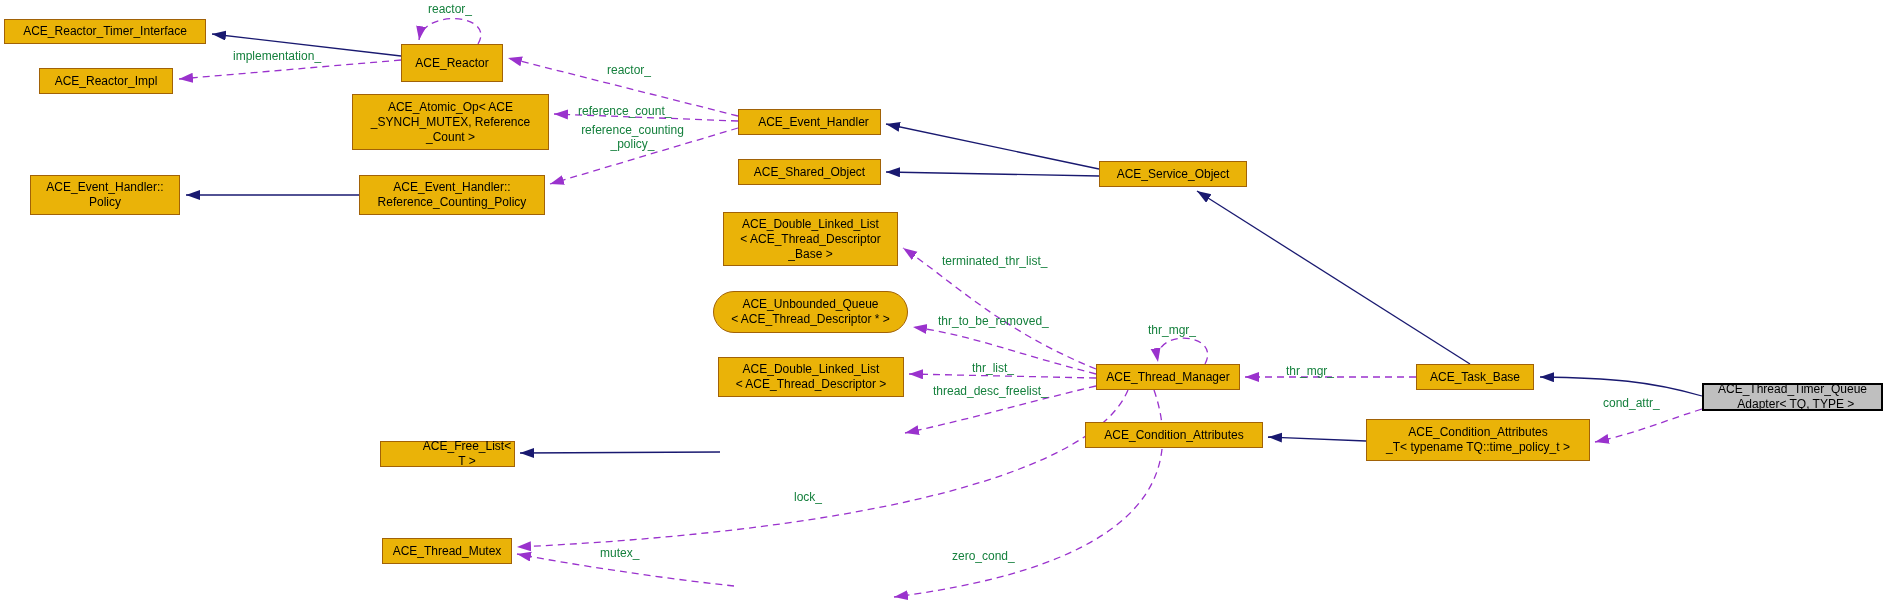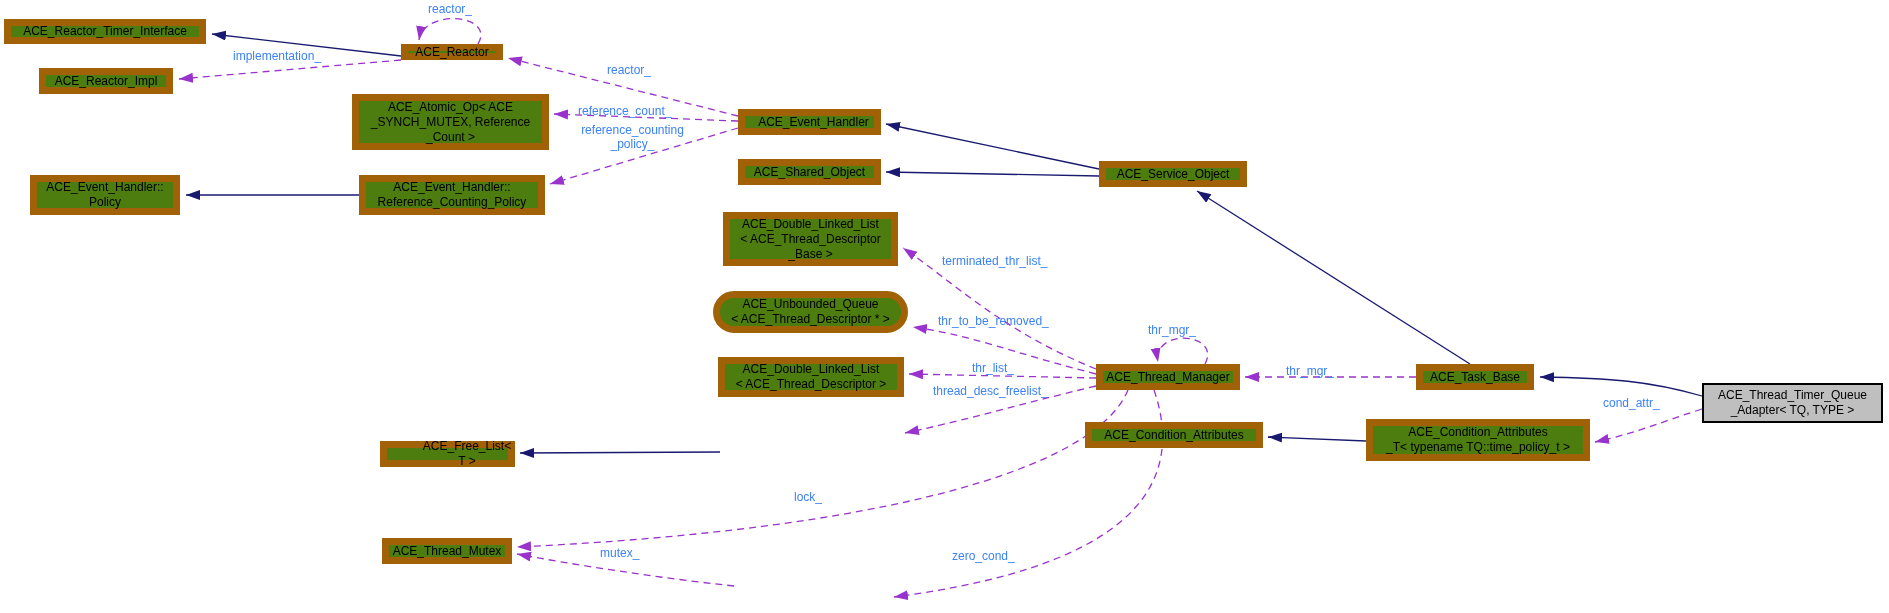--- a/index.html
+++ b/index.html
@@ -7,40 +7,40 @@
     position:relative;
     width:1889px;height:613px;
     background:#ffffff;
     font-family:"Liberation Sans", sans-serif;
     overflow:hidden;
   }
   #edges{position:absolute;left:0;top:0;width:1889px;height:613px;}
   .node{
     position:absolute;
     box-sizing:border-box;
-    background:#4d7c0f;
-    border:7px solid #a16207;
+    background:#eab308;
+    border:1px solid #a16207;
     color:#000000;
     font-size:12px;
     line-height:15px;
     display:flex;
     align-items:center;
     justify-content:center;
     text-align:center;
     white-space:pre-line;
     z-index:2;
     padding:1px 4px;
   }
   .node.hl{
     background:#bfbfbf;
     border:2px solid #000000;
   }
   .elabel{
     position:absolute;
-    color:#3b82f6;
+    color:#15803d;
     font-size:12px;
     line-height:14px;
     white-space:pre-line;
     text-align:center;
     z-index:3;
   }
   .solid-edge{stroke:#191970;stroke-width:1.3;fill:none;}
   .dashed-edge{stroke:#9a32cd;stroke-width:1.3;fill:none;stroke-dasharray:7,5;}
 </style>
 </head>
@@ -79,21 +79,21 @@
     <path class="dashed-edge" d="M 1205 364 C 1222 332 1152 328 1158 362" marker-end="url(#arr-dash)"></path>
     <path class="dashed-edge" d="M 1416 377 L 1245 377" marker-end="url(#arr-dash)"></path>
     <path class="dashed-edge" d="M 1128 390 C 1095 470 880 530 517 547" marker-end="url(#arr-dash)"></path>
     <path class="dashed-edge" d="M 734 586 C 660 578 575 565 517 554" marker-end="url(#arr-dash)"></path>
     <path class="dashed-edge" d="M 1154 390 C 1185 480 1140 565 894 597" marker-end="url(#arr-dash)"></path>
     <path class="dashed-edge" d="M 1702 409 C 1655 424 1640 432 1595 442" marker-end="url(#arr-dash)"></path>
   </svg>
 
   <div class="node" style="left:4px;top:19px;width:202px;height:25px;">ACE_Reactor_Timer_Interface</div>
   <div class="node" style="left:39px;top:68px;width:134px;height:26px;">ACE_Reactor_Impl</div>
-  <div class="node" style="left:401px;top:44px;width:102px;height:14px;">ACE_Reactor</div>
+  <div class="node" style="left:401px;top:44px;width:102px;height:38px;">ACE_Reactor</div>
   <div class="node" style="left:352px;top:94px;width:197px;height:56px;">ACE_Atomic_Op&lt; ACE
 _SYNCH_MUTEX, Reference
 _Count &gt;</div>
   <div class="node" style="left:30px;top:175px;width:150px;height:40px;">ACE_Event_Handler::
 Policy</div>
   <div class="node" style="left:359px;top:175px;width:186px;height:40px;">ACE_Event_Handler::
 Reference_Counting_Policy</div>
   <div class="node" style="left:738px;top:109px;width:143px;height:26px;padding-left:12px;">ACE_Event_Handler</div>
   <div class="node" style="left:738px;top:159px;width:143px;height:26px;">ACE_Shared_Object</div>
   <div class="node" style="left:1099px;top:161px;width:148px;height:26px;">ACE_Service_Object</div>
@@ -104,21 +104,21 @@
 &lt; ACE_Thread_Descriptor * &gt;</div>
   <div class="node" style="left:718px;top:357px;width:186px;height:40px;">ACE_Double_Linked_List
 &lt; ACE_Thread_Descriptor &gt;</div>
   <div class="node" style="left:1096px;top:364px;width:144px;height:26px;">ACE_Thread_Manager</div>
   <div class="node" style="left:1416px;top:364px;width:118px;height:26px;">ACE_Task_Base</div>
   <div class="node" style="left:380px;top:441px;width:135px;height:26px;padding-left:43px;">ACE_Free_List&lt; T &gt;</div>
   <div class="node" style="left:1085px;top:422px;width:178px;height:26px;">ACE_Condition_Attributes</div>
   <div class="node" style="left:1366px;top:419px;width:224px;height:42px;">ACE_Condition_Attributes
 _T&lt; typename TQ::time_policy_t &gt;</div>
   <div class="node" style="left:382px;top:538px;width:130px;height:26px;">ACE_Thread_Mutex</div>
-  <div class="node hl" style="left:1702px;top:383px;width:181px;height:40px;">ACE_Thread_Timer_Queue
+  <div class="node hl" style="left:1702px;top:383px;width:181px;height:28px;">ACE_Thread_Timer_Queue
 _Adapter&lt; TQ, TYPE &gt;</div>
 
   <div class="elabel" style="left:428px;top:2px;">reactor_</div>
   <div class="elabel" style="left:233px;top:49px;">implementation_</div>
   <div class="elabel" style="left:607px;top:63px;">reactor_</div>
   <div class="elabel" style="left:578px;top:104px;">reference_count_</div>
   <div class="elabel" style="left:575px;top:123px;width:115px;">reference_counting
 _policy_</div>
   <div class="elabel" style="left:942px;top:254px;">terminated_thr_list_</div>
   <div class="elabel" style="left:938px;top:314px;">thr_to_be_removed_</div>

